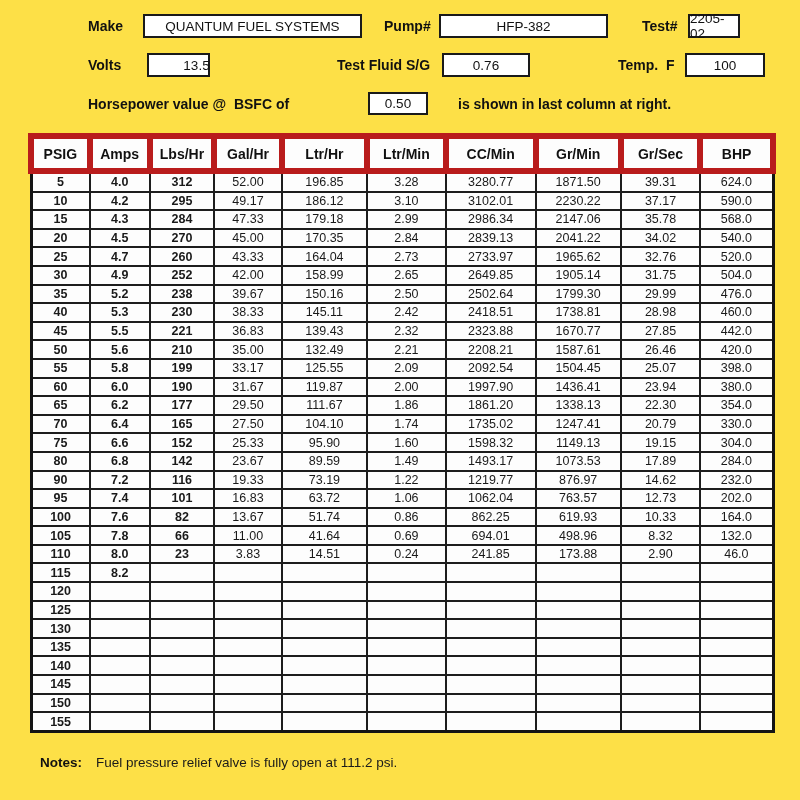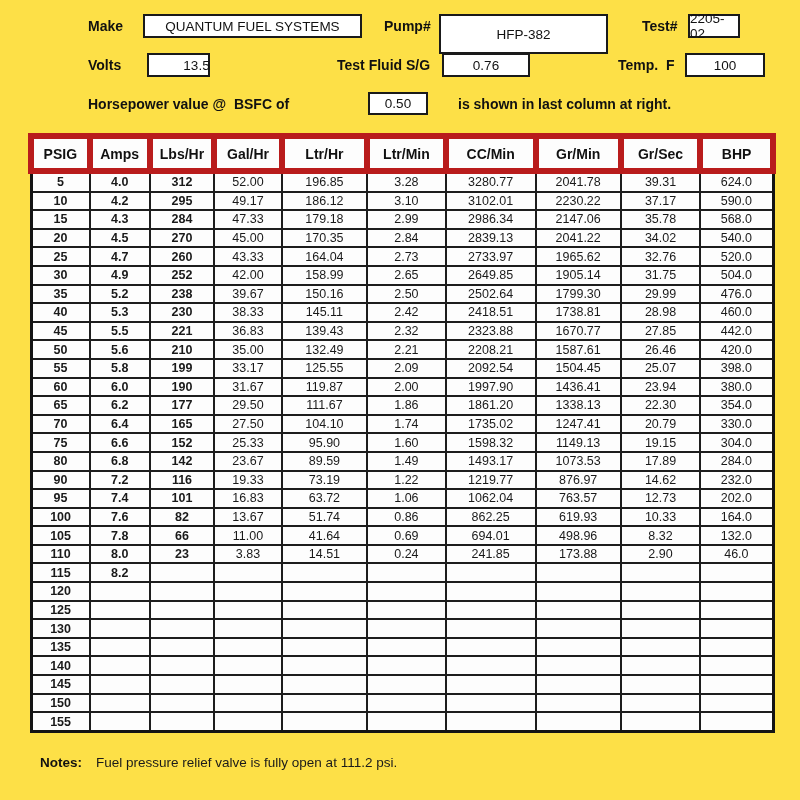--- a/index.html
+++ b/index.html
@@ -42,21 +42,21 @@
 <body>
 
 <div class="page">
 
   <div class="hdr-row" style="top:14px;">
     <span class="hdr-label" style="left:88px;top:0;">Make</span>
     <div class="hdr-box" style="left:143px;top:0;width:219px;height:24px;">
       <span>QUANTUM FUEL SYSTEMS</span>
     </div>
     <span class="hdr-label" style="left:384px;top:0;">Pump#</span>
-    <div class="hdr-box" style="left:439px;top:0;width:169px;height:40px;text-align:center;">
+    <div class="hdr-box" style="left:439px;top:0;width:169px;height:24px;text-align:center;">
       <span>HFP-382</span>
     </div>
     <span class="hdr-label" style="left:642px;top:0;">Test#</span>
     <div class="hdr-box" style="left:688px;top:0;width:52px;height:24px;">
       <span>2205-02</span>
     </div>
   </div>
 
   <div class="hdr-row" style="top:53px;">
     <span class="hdr-label" style="left:88px;top:0;">Volts</span>
@@ -111,21 +111,21 @@
       </thead>
       <tbody>
           <tr>
             <td>5</td>
             <td>4.0</td>
             <td>312</td>
             <td>52.00</td>
             <td>196.85</td>
             <td>3.28</td>
             <td>3280.77</td>
-            <td>2041.78</td>
+            <td>1871.50</td>
             <td>39.31</td>
             <td>624.0</td>
           </tr>
           <tr>
             <td>10</td>
             <td>4.2</td>
             <td>295</td>
             <td>49.17</td>
             <td>186.12</td>
             <td>3.10</td>

